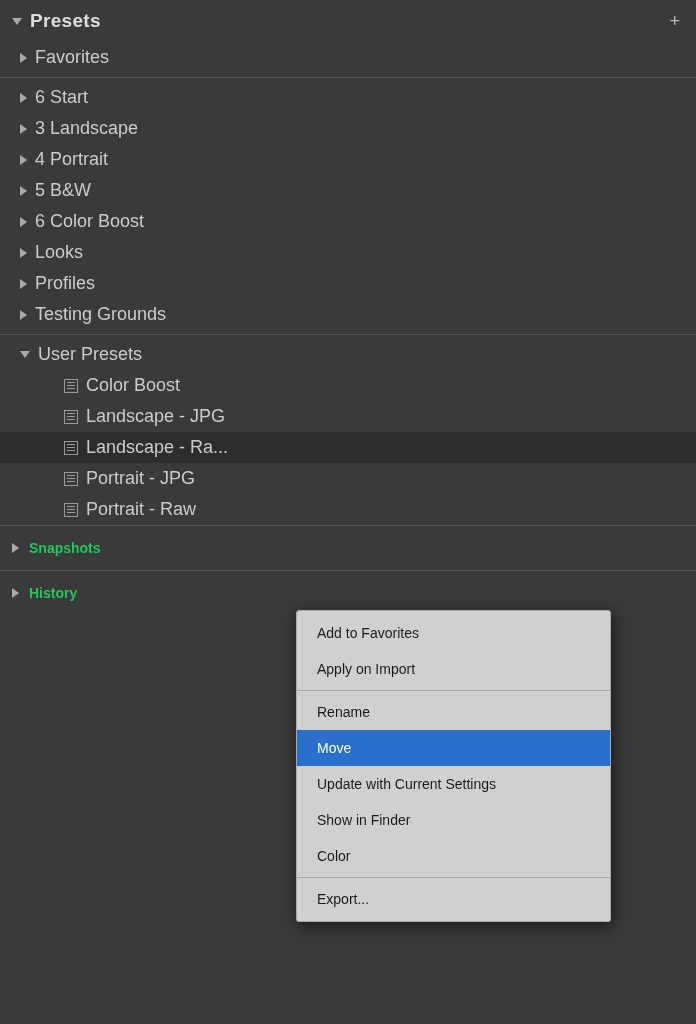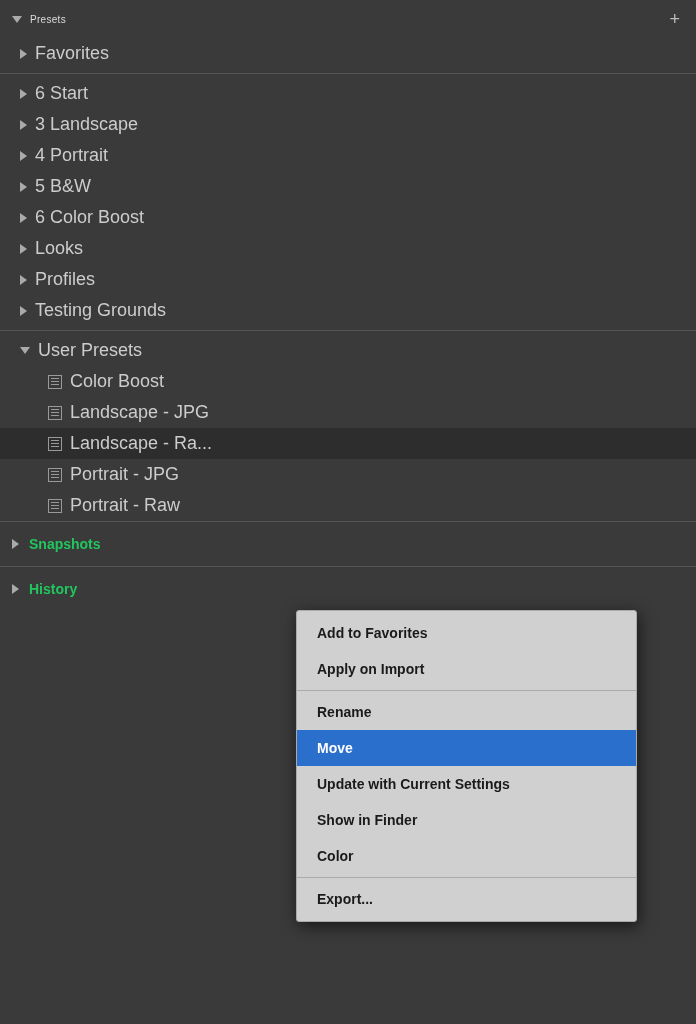--- a/index.html
+++ b/index.html
@@ -29,22 +29,22 @@
       background-color: #3a3a3a;
     }
 
     .panel-header-left {
       display: flex;
       align-items: center;
       gap: 8px;
     }
 
     .panel-title {
-      font-size: 10px;
-      font-weight: 400;
+      font-size: 19px;
+      font-weight: 700;
       color: #ddd;
       letter-spacing: 0.3px;
     }
 
     .add-button {
       color: #bbb;
       font-size: 18px;
       cursor: pointer;
       background: none;
       border: none;
@@ -78,21 +78,21 @@
     .tree-item {
       display: flex;
       align-items: center;
       padding: 5px 12px 5px 20px;
       cursor: pointer;
       color: #ccc;
       gap: 8px;
     }
 
     .tree-item.sub {
-      padding-left: 48px;
+      padding-left: 64px;
     }
 
     .tree-item-label {
       font-size: 18px;
       color: #ccc;
     }
 
     .preset-icon {
       width: 14px;
       height: 14px;
@@ -130,28 +130,27 @@
       font-size: 14px;
       font-weight: 600;
       color: #22c55e;
     }
 
     
     .context-menu {
       position: absolute;
       top: 610px;
       left: 296px;
-      width: 341px;
+      width: 315px;
       background-color: #d0d0d0;
       border: 1px solid #aaa;
       border-radius: 3px;
       box-shadow: 2px 4px 16px rgba(0,0,0,0.6);
       z-index: 100;
       padding: 4px 0;
-      font-weight: bold;
     }
 
     .context-menu-item {
       padding: 10px 20px;
       font-size: 14px;
       color: #1a1a1a;
       cursor: pointer;
     }
 
     .context-menu-item.highlighted {

